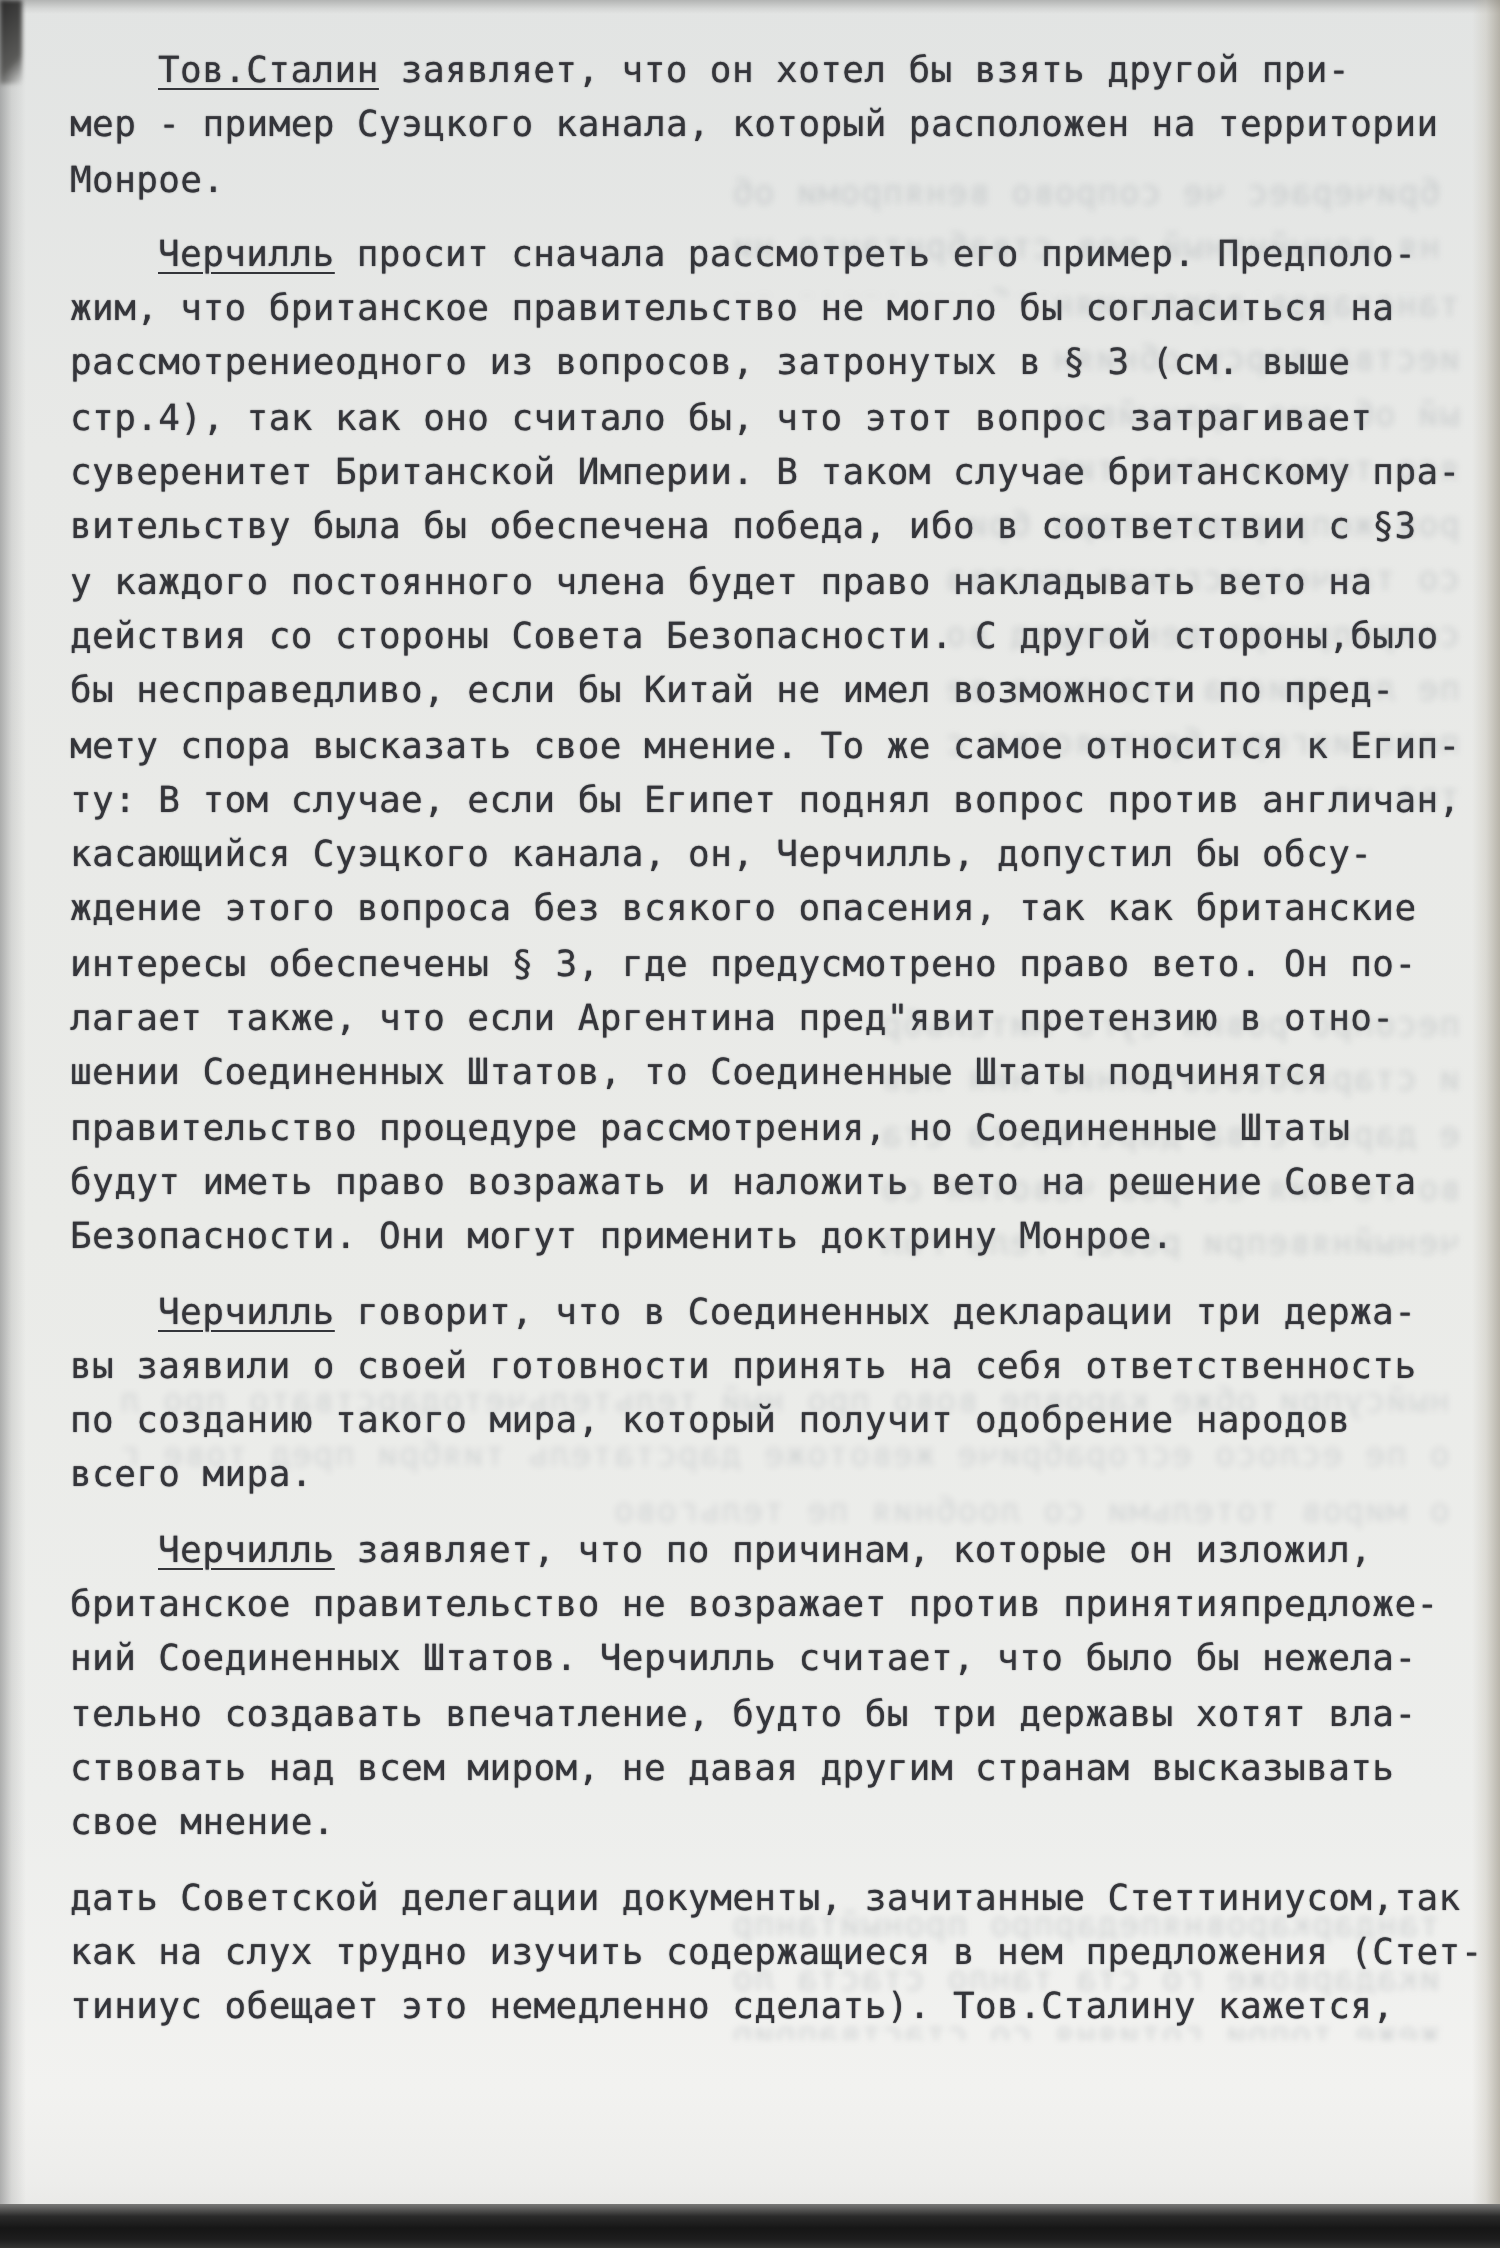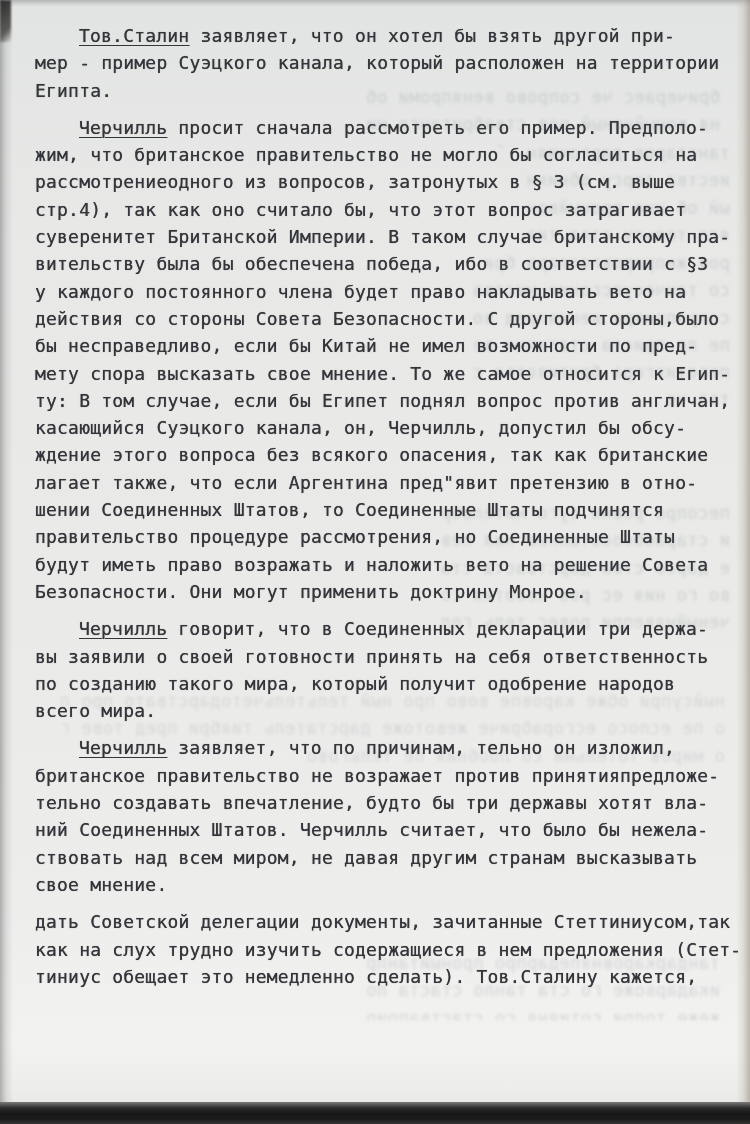--- a/index.html
+++ b/index.html
@@ -40,53 +40,54 @@
     font-size:17px;line-height:27.3px;letter-spacing:.5px;white-space:pre-wrap;word-break:break-all;}
 </style>
 </head>
 <body>
 
 <div class="scan">
   <div class="text-block">
       <div class="para">
         <div class="line first"><span class="u">Тов.Сталин</span><span> заявляет, что он хотел бы взять другой при-</span></div>
         <div class="line"><span>мер - пример Суэцкого канала, который расположен на территории</span></div>
-        <div class="line"><span>Египта.</span></div>
+        <div class="line"><span>Монрое.</span></div>
       </div>
       <div class="para">
         <div class="line first"><span class="u">Черчилль</span><span> просит сначала рассмотреть его пример. Предполо-</span></div>
         <div class="line"><span>жим, что британское правительство не могло бы согласиться на</span></div>
         <div class="line"><span>рассмотрениеодного из вопросов, затронутых в § 3 (см. выше</span></div>
         <div class="line"><span>стр.4), так как оно считало бы, что этот вопрос затрагивает</span></div>
         <div class="line"><span>суверенитет Британской Империи. В таком случае британскому пра-</span></div>
         <div class="line"><span>вительству была бы обеспечена победа, ибо в соответствии с §3</span></div>
         <div class="line"><span>у каждого постоянного члена будет право накладывать вето на</span></div>
         <div class="line"><span>действия со стороны Совета Безопасности. С другой стороны,было</span></div>
         <div class="line"><span>бы несправедливо, если бы Китай не имел возможности по пред-</span></div>
         <div class="line"><span>мету спора высказать свое мнение. То же самое относится к Егип-</span></div>
         <div class="line"><span>ту: В том случае, если бы Египет поднял вопрос против англичан,</span></div>
         <div class="line"><span>касающийся Суэцкого канала, он, Черчилль, допустил бы обсу-</span></div>
         <div class="line"><span>ждение этого вопроса без всякого опасения, так как британские</span></div>
+        <div class="line"><span>интересы обеспечены § 3, где предусмотрено право вето. Он по-</span></div>
         <div class="line"><span>лагает также, что если Аргентина пред"явит претензию в отно-</span></div>
         <div class="line"><span>шении Соединенных Штатов, то Соединенные Штаты подчинятся</span></div>
         <div class="line"><span>правительство процедуре рассмотрения, но Соединенные Штаты</span></div>
         <div class="line"><span>будут иметь право возражать и наложить вето на решение Совета</span></div>
         <div class="line"><span>Безопасности. Они могут применить доктрину Монрое.</span></div>
       </div>
       <div class="para">
         <div class="line first"><span class="u">Черчилль</span><span> говорит, что в Соединенных декларации три держа-</span></div>
         <div class="line"><span>вы заявили о своей готовности принять на себя ответственность</span></div>
         <div class="line"><span>по созданию такого мира, который получит одобрение народов</span></div>
         <div class="line"><span>всего мира.</span></div>
       </div>
       <div class="para">
-        <div class="line first"><span class="u">Черчилль</span><span> заявляет, что по причинам, тельно он изложил,</span></div>
+        <div class="line first"><span class="u">Черчилль</span><span> заявляет, что по причинам, которые он изложил,</span></div>
         <div class="line"><span>британское правительство не возражает против принятияпредложе-</span></div>
+        <div class="line"><span>ний Соединенных Штатов. Черчилль считает, что было бы нежела-</span></div>
         <div class="line"><span>тельно создавать впечатление, будто бы три державы хотят вла-</span></div>
-        <div class="line"><span>ний Соединенных Штатов. Черчилль считает, что было бы нежела-</span></div>
         <div class="line"><span>ствовать над всем миром, не давая другим странам высказывать</span></div>
         <div class="line"><span>свое мнение.</span></div>
       </div>
       <div class="para">
         <div class="line"><span>дать Советской делегации документы, зачитанные Стеттиниусом,так</span></div>
         <div class="line"><span>как на слух трудно изучить содержащиеся в нем предложения (Стет-</span></div>
         <div class="line"><span>тиниус обещает это немедленно сделать). Тов.Сталину кажется,</span></div>
       </div>
     </div>
 

